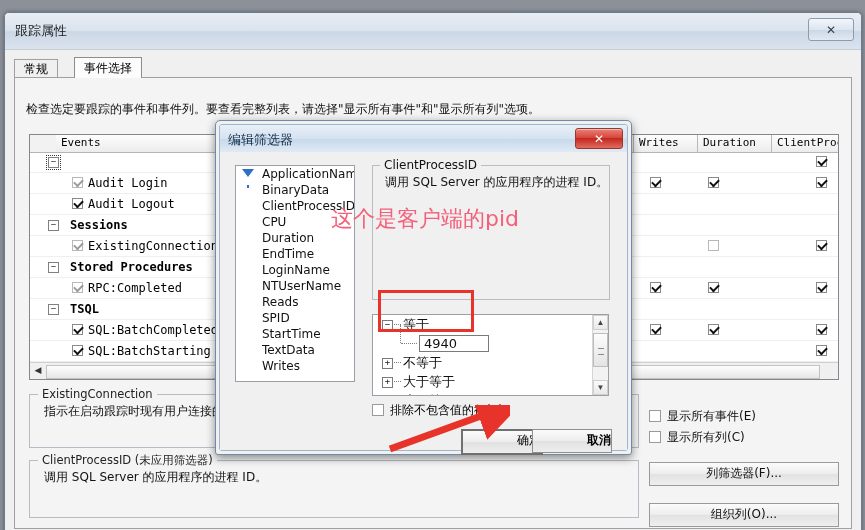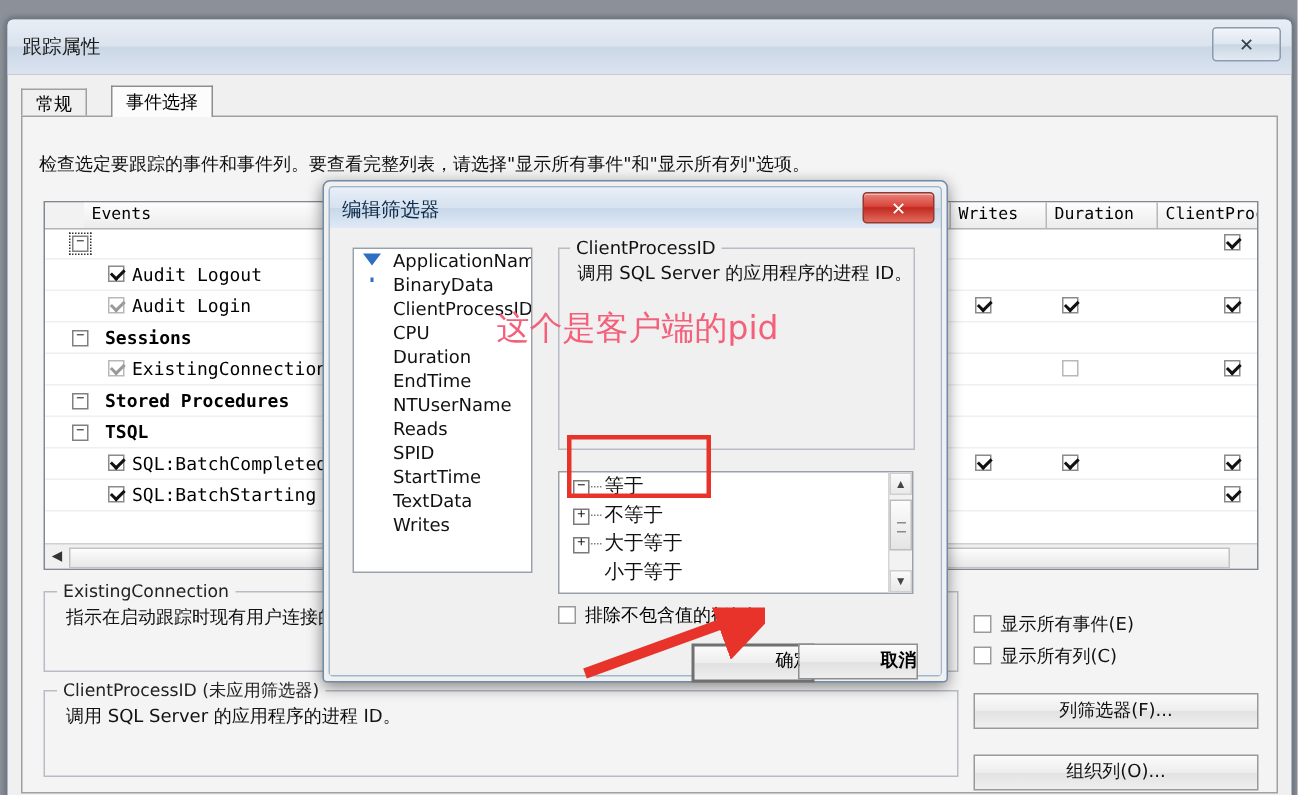--- a/index.html
+++ b/index.html
@@ -308,45 +308,52 @@
           <div class="gh" style="left:742px;width:80px;border-right:none;">ClientProc</div>
         </div>
 
         <div class="grid-body">
 
           <div class="grow cat">
             <div class="expander sel">−</div>
             <div class="cb on" style="left:786px;"></div>
           </div>
           <div class="grow item">
-            <div class="cb on rowcb"></div>
-            <div class="ev-label">Audit Logout</div>
-          </div>
-          <div class="grow item">
             <div class="cb light on rowcb"></div>
             <div class="ev-label">Audit Login</div>
             <div class="cb on" style="left:620px;"></div>
             <div class="cb on" style="left:678px;"></div>
             <div class="cb on" style="left:786px;"></div>
           </div>
+          <div class="grow item">
+            <div class="cb on rowcb"></div>
+            <div class="ev-label">Audit Logout</div>
+          </div>
 
           <div class="grow cat">
             <div class="expander">−</div>
             <div class="ev-label">Sessions</div>
           </div>
           <div class="grow item">
             <div class="cb light on rowcb"></div>
             <div class="ev-label">ExistingConnection</div>
             <div class="cb light" style="left:678px;"></div>
             <div class="cb on" style="left:786px;"></div>
           </div>
 
           <div class="grow cat">
             <div class="expander">−</div>
             <div class="ev-label">Stored Procedures</div>
+          </div>
+          <div class="grow item">
+            <div class="cb light on rowcb"></div>
+            <div class="ev-label">RPC:Completed</div>
+            <div class="cb on" style="left:620px;"></div>
+            <div class="cb on" style="left:678px;"></div>
+            <div class="cb on" style="left:786px;"></div>
           </div>
 
           <div class="grow cat">
             <div class="expander">−</div>
             <div class="ev-label">TSQL</div>
           </div>
           <div class="grow item">
             <div class="cb on rowcb"></div>
             <div class="ev-label">SQL:BatchCompleted</div>
             <div class="cb on" style="left:620px;"></div>
@@ -403,38 +410,44 @@
         <div class="collist">
           <div class="ci">
             <span class="funnel"></span>
             <span>ApplicationName</span>
           </div>
           <div class="ci"><span>BinaryData</span></div>
           <div class="ci"><span>ClientProcessID</span></div>
           <div class="ci"><span>CPU</span></div>
           <div class="ci"><span>Duration</span></div>
           <div class="ci"><span>EndTime</span></div>
+          <div class="ci"><span>LoginName</span></div>
           <div class="ci"><span>NTUserName</span></div>
           <div class="ci"><span>Reads</span></div>
           <div class="ci"><span>SPID</span></div>
           <div class="ci"><span>StartTime</span></div>
           <div class="ci"><span>TextData</span></div>
           <div class="ci"><span>Writes</span></div>
         </div>
 
         <div class="dgbox" style="left:152px;top:13px;width:236px;height:133px;">
           <div class="dgt">ClientProcessID</div>
           <div class="dgd">调用 SQL Server 的应用程序的进程 ID。</div>
         </div>
 
         <div class="tree">
           <div class="tnode">
             <span class="tplus">−</span>
             <span class="tdash"></span>
             <span class="tx">等于</span>
+          </div>
+          <div class="tnode">
+            <span class="tvstem"></span>
+            <span class="tvdots"></span>
+            <span class="tvalbox">4940</span>
           </div>
           <div class="tnode">
             <span class="tplus">+</span>
             <span class="tdash"></span>
             <span class="tx">不等于</span>
           </div>
           <div class="tnode">
             <span class="tplus">+</span>
             <span class="tdash"></span>
             <span class="tx">大于等于</span>

